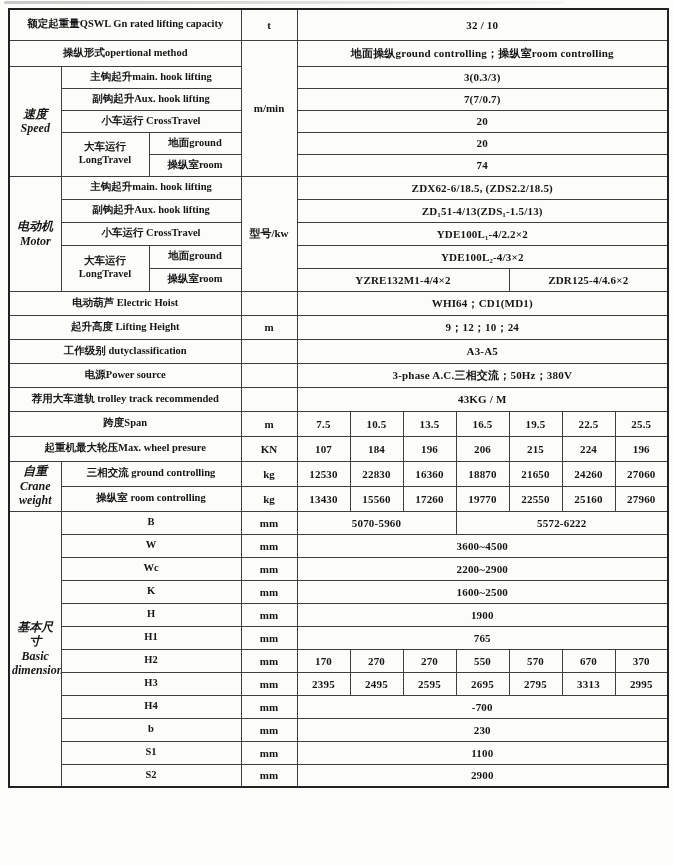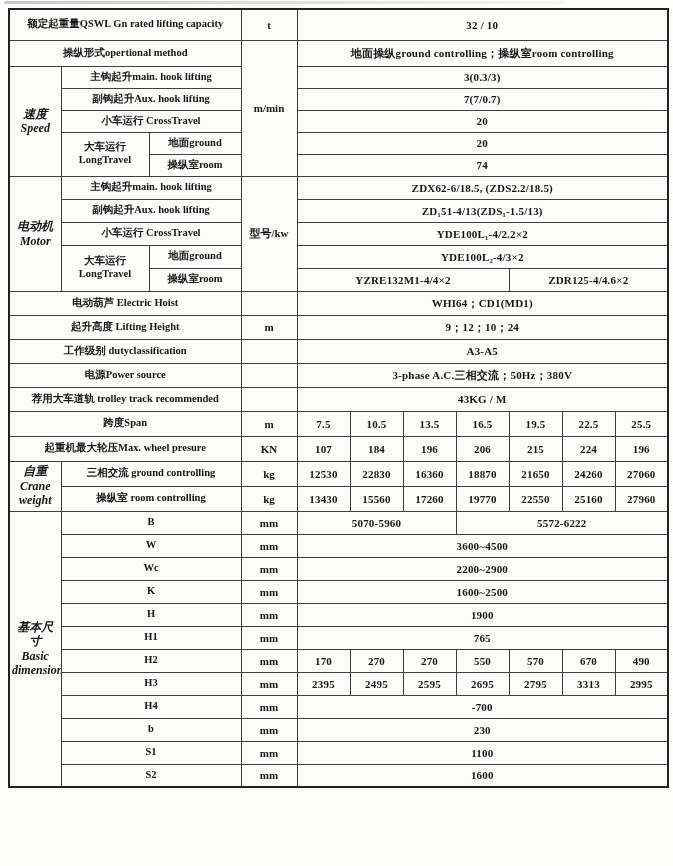--- a/index.html
+++ b/index.html
@@ -239,21 +239,21 @@
   </tr>
   <tr class="rdim">
     <td colspan="2" class="lbl">H2</td>
     <td class="unit">mm</td>
     <td class="val">170</td>
     <td class="val">270</td>
     <td class="val">270</td>
     <td class="val">550</td>
     <td class="val">570</td>
     <td class="val">670</td>
-    <td class="val">490</td>
+    <td class="val">370</td>
   </tr>
   <tr class="rdim">
     <td colspan="2" class="lbl">H3</td>
     <td class="unit">mm</td>
     <td class="val">2395</td>
     <td class="val">2495</td>
     <td class="val">2595</td>
     <td class="val">2695</td>
     <td class="val">2795</td>
     <td class="val">3313</td>
@@ -270,16 +270,16 @@
     <td colspan="7" class="val">230</td>
   </tr>
   <tr class="rdim">
     <td colspan="2" class="lbl">S1</td>
     <td class="unit">mm</td>
     <td colspan="7" class="val">1100</td>
   </tr>
   <tr class="rdim">
     <td colspan="2" class="lbl">S2</td>
     <td class="unit">mm</td>
-    <td colspan="7" class="val">1600</td>
+    <td colspan="7" class="val">2900</td>
   </tr>
 </tbody>
   </table>
 
 </body></html>

